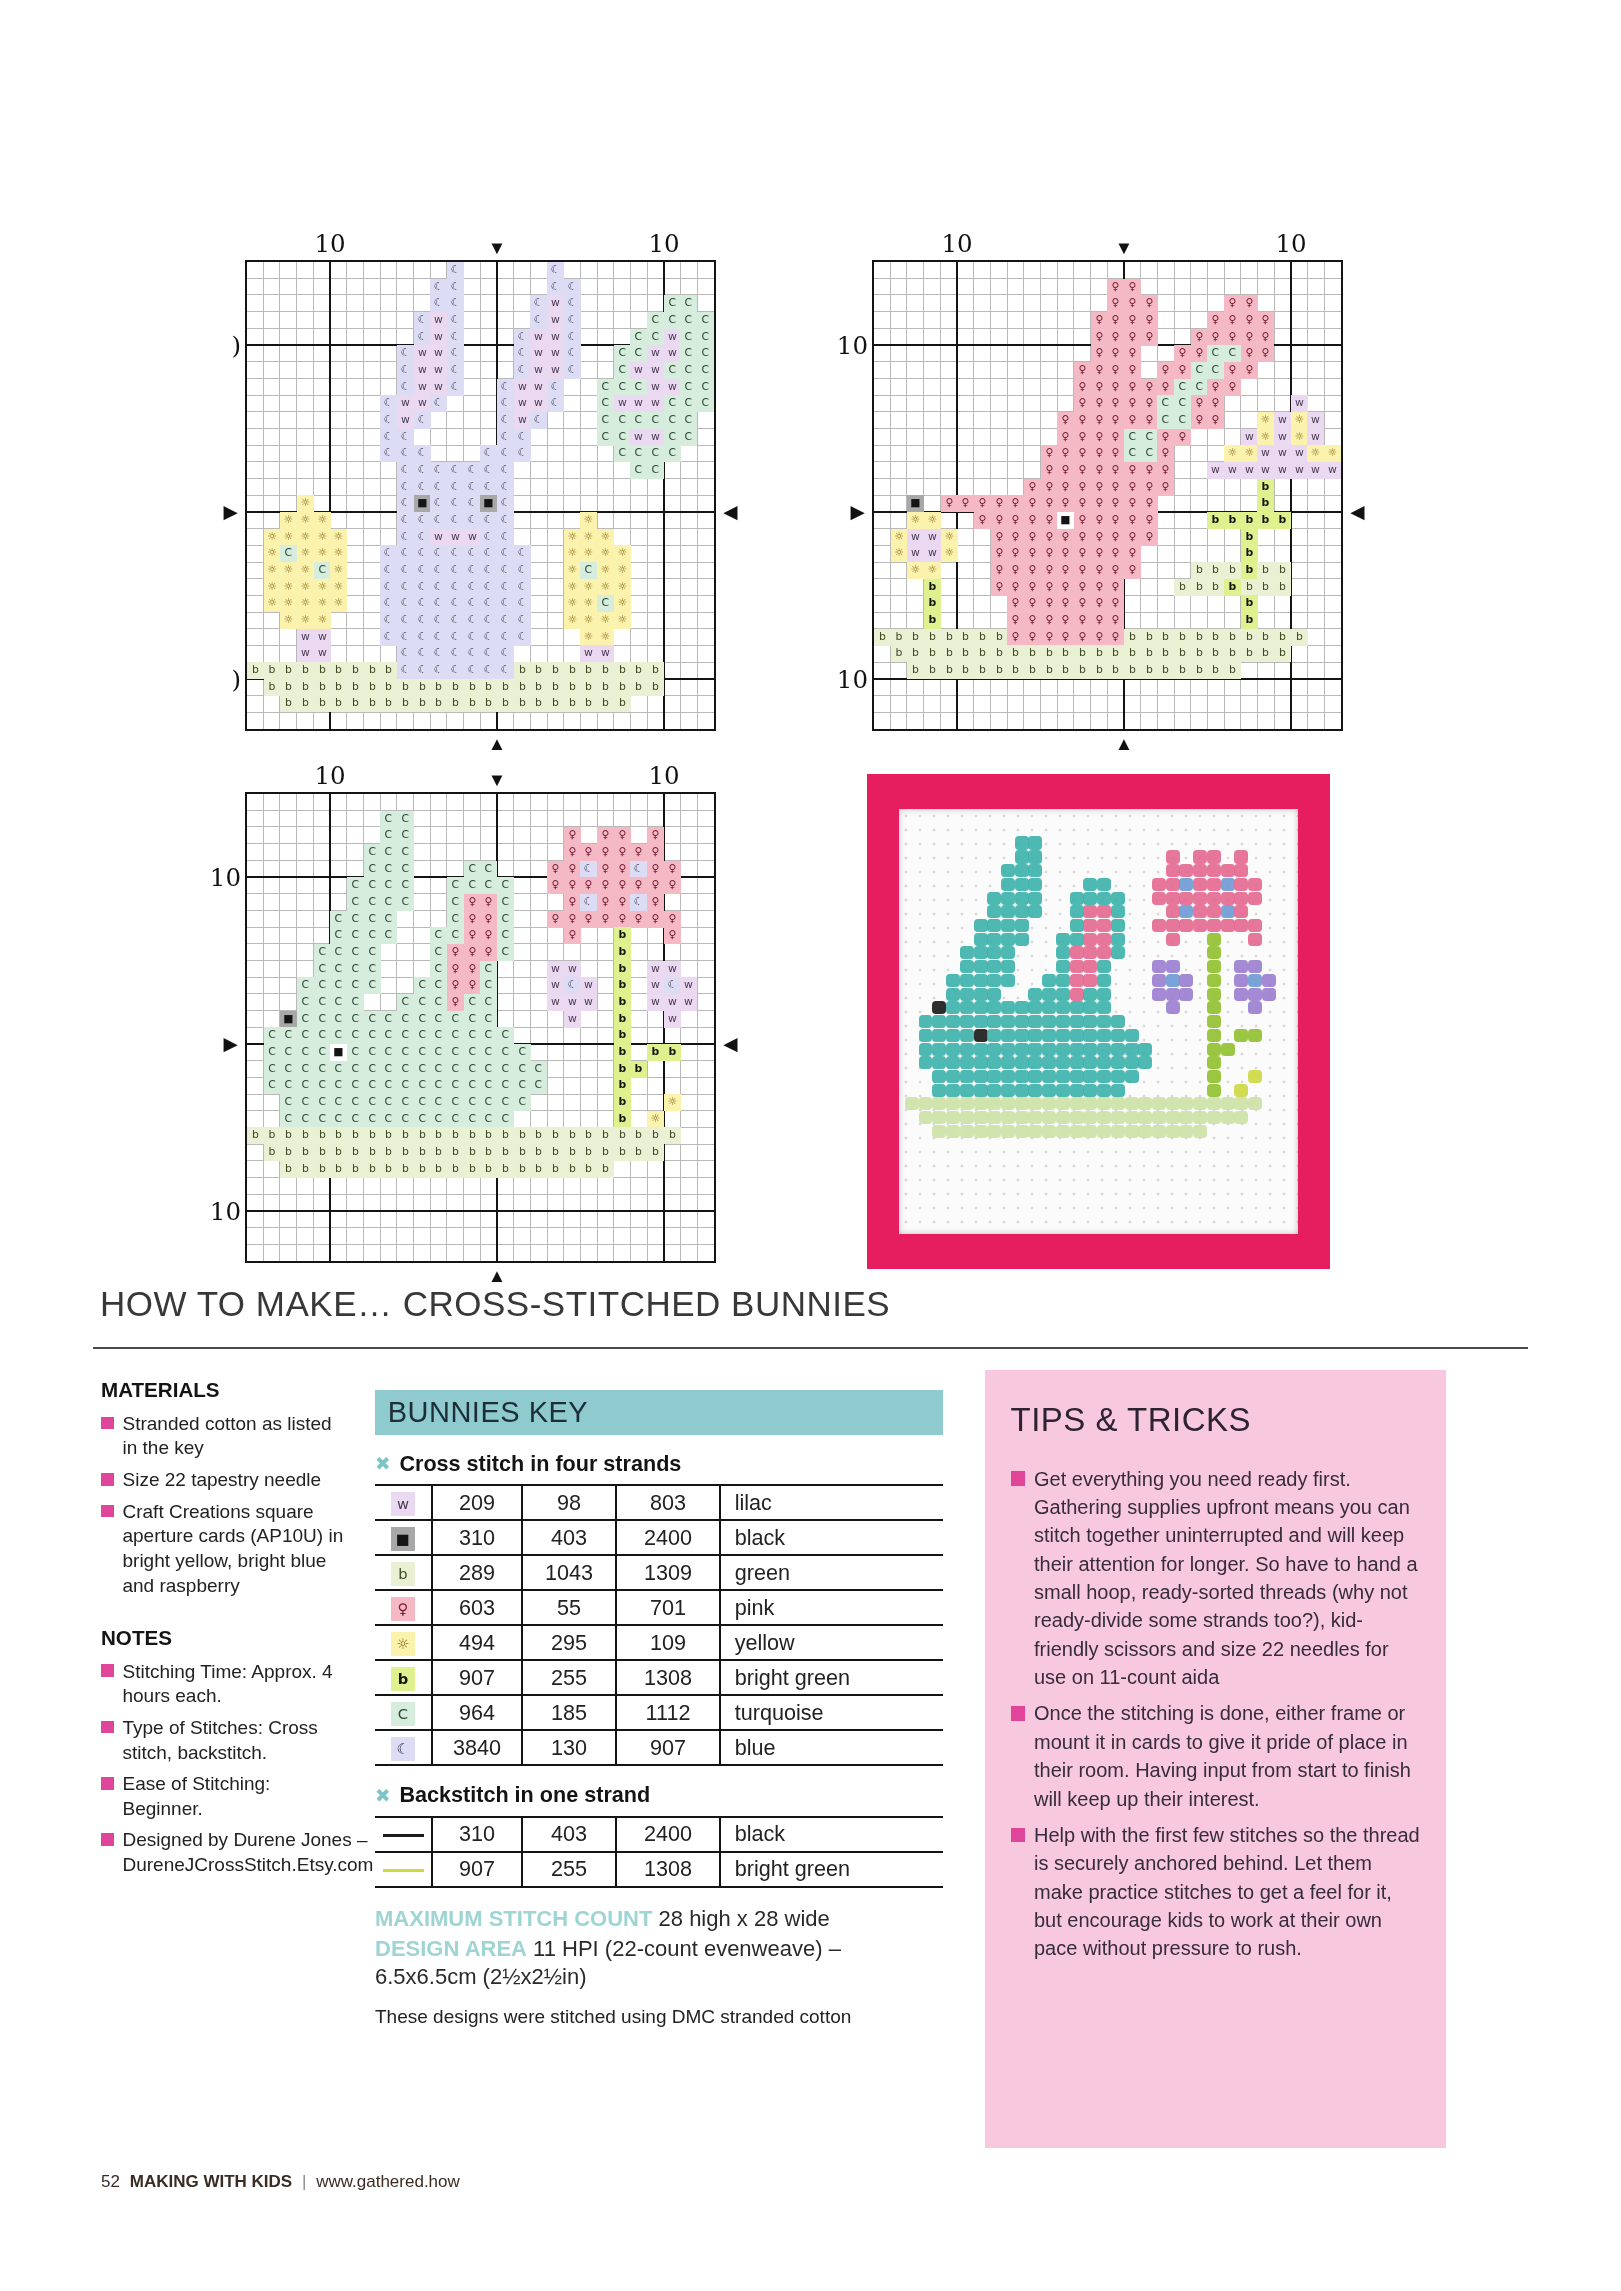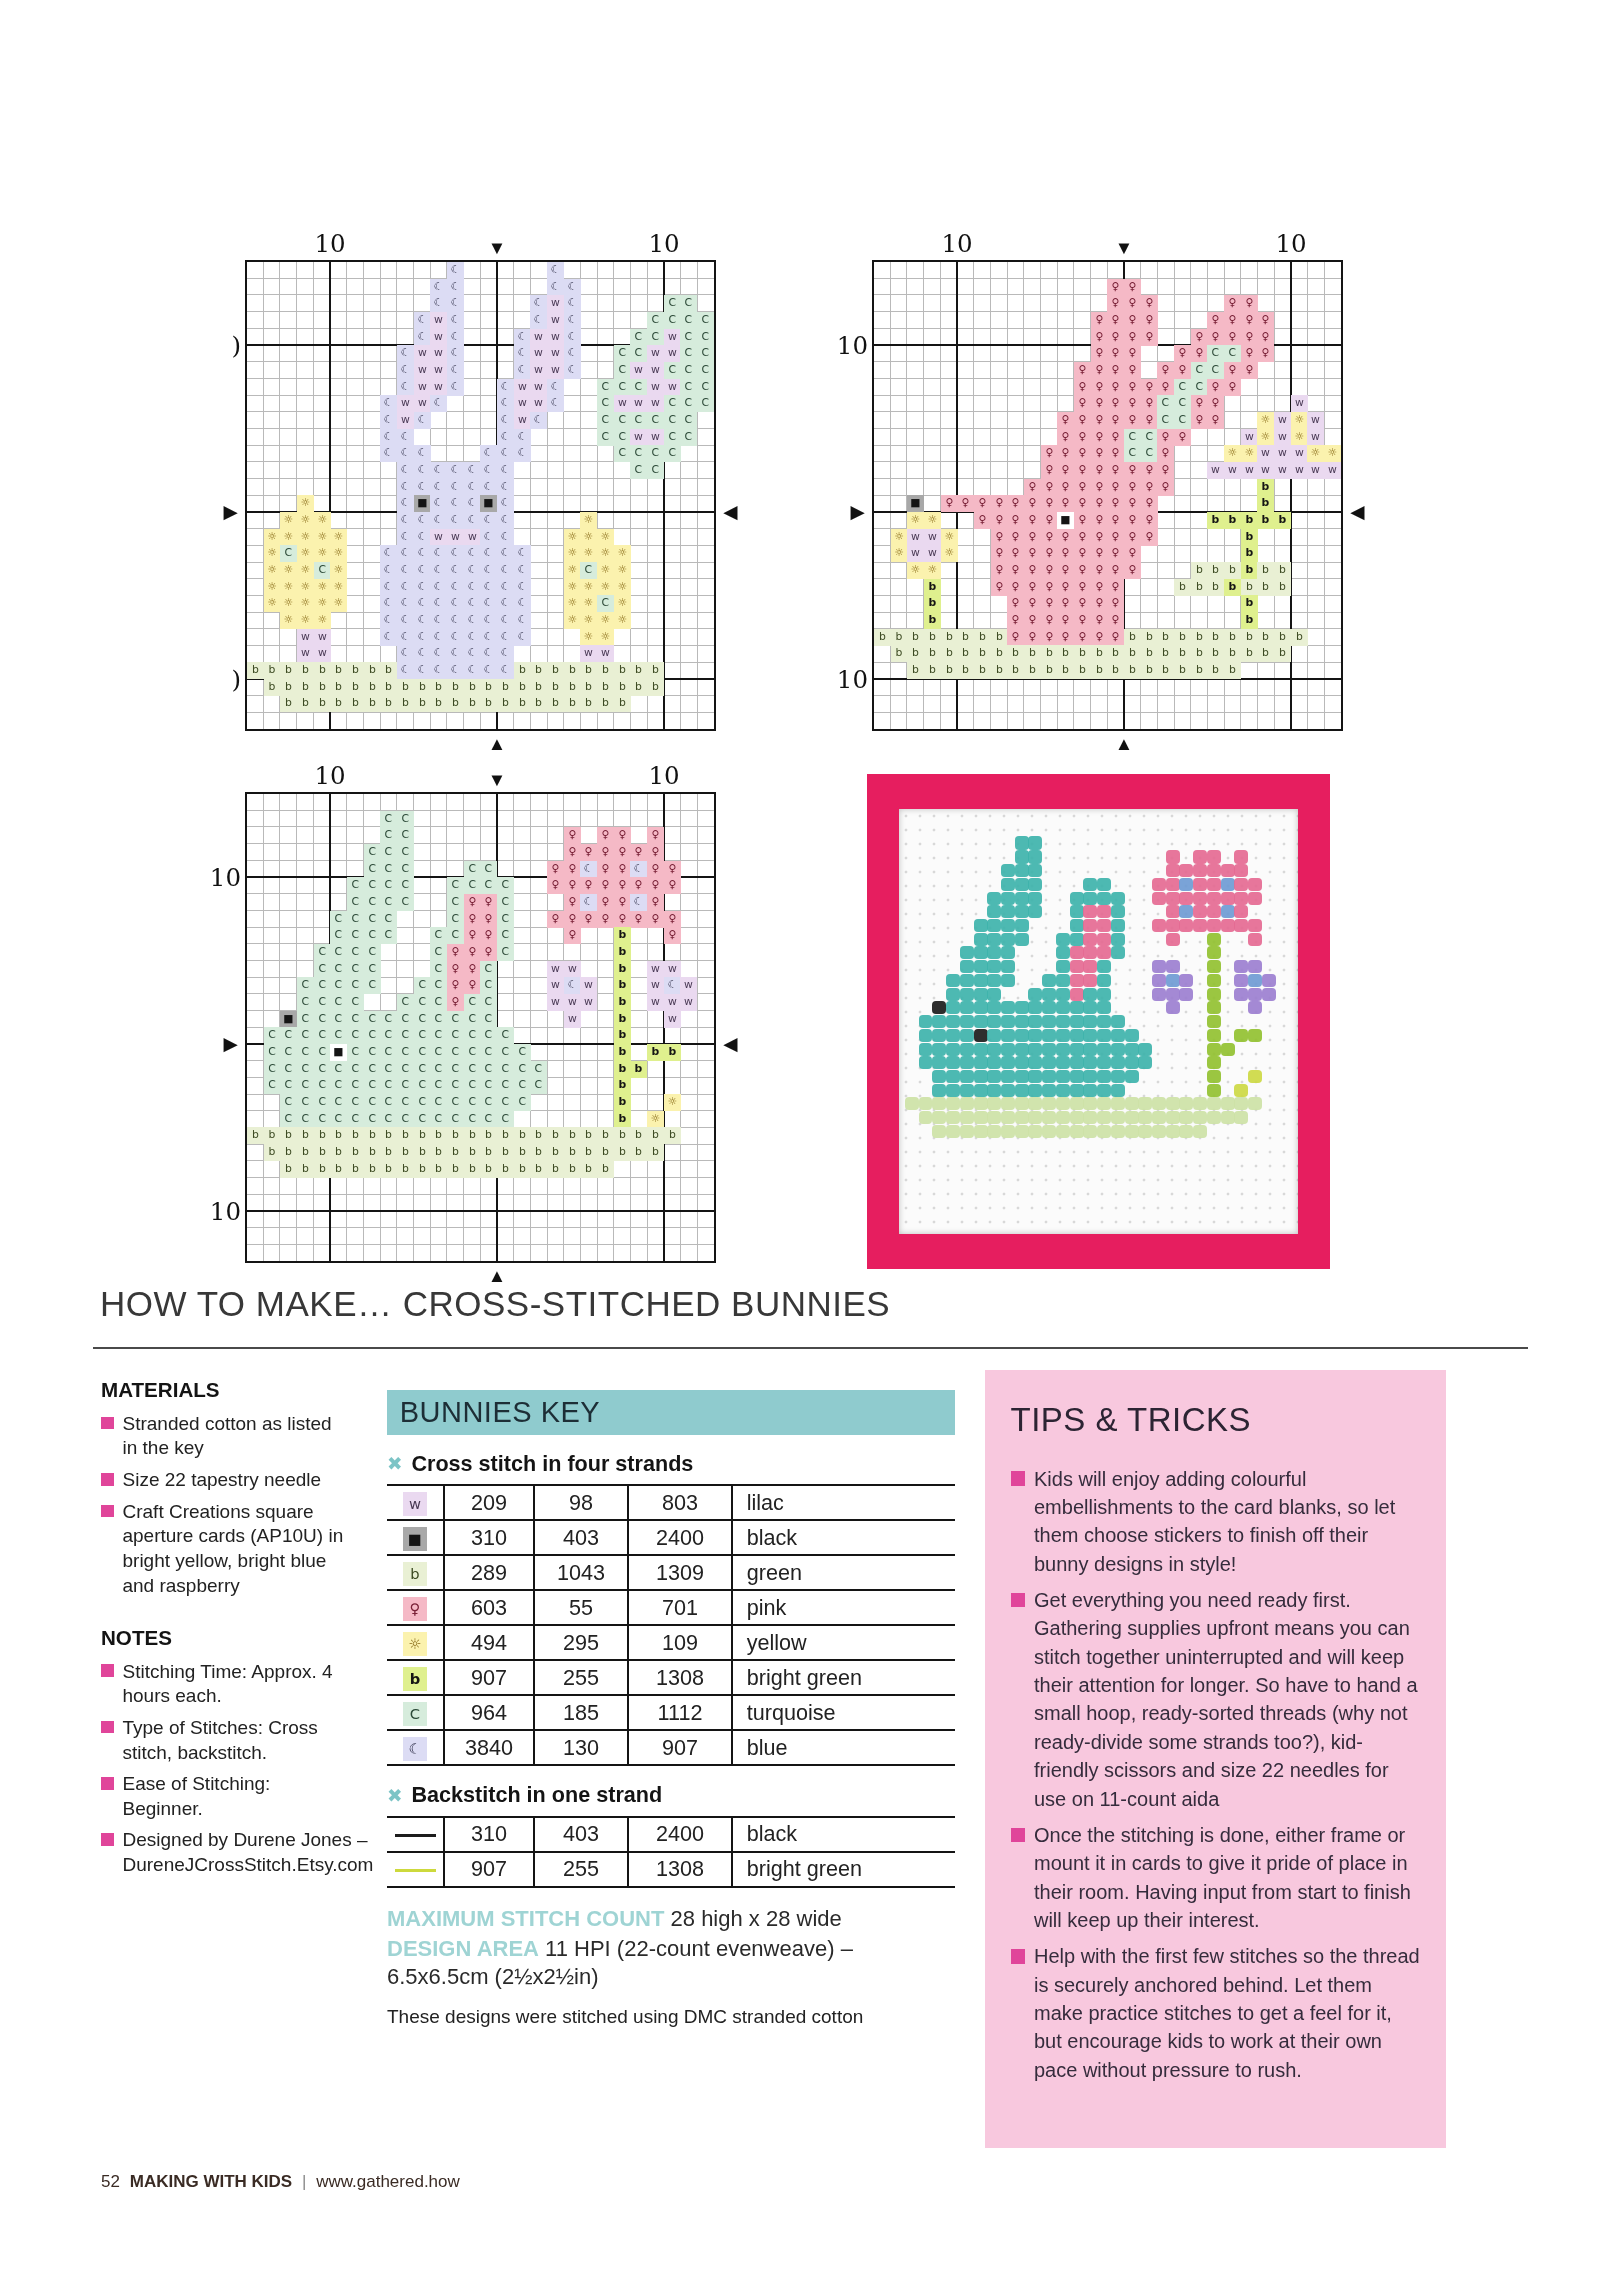--- a/index.html
+++ b/index.html
@@ -46,21 +46,21 @@
   .rule{position:absolute;left:93px;top:1347px;width:1435px;height:2px;background:#4a4a4a}
 
   
   .leftcol{position:absolute;left:101px;top:1378px;width:250px}
   .subhead{font-weight:bold;font-size:20.6px;margin:0 0 9.8px;color:#141414}
   .subhead.notes{margin-top:27.4px}
   .bitem{display:flex;gap:8.8px;margin-bottom:6.9px;font-size:19px;line-height:1.3;color:#222}
   .bullet{flex:0 0 12.7px;width:12.7px;height:12.7px;background:#e0459a;margin-top:4.9px}
 
   
-  .keycol{position:absolute;left:387px;top:1390px;width:568px}
+  .keycol{position:absolute;left:375px;top:1390px;width:568px}
   .keybar{height:45px;background:#8fcbce;color:#1d2e36;font-size:29px;line-height:45px;
           padding-left:12.7px;letter-spacing:0.5px}
   .stitchhead{display:flex;align-items:center;gap:8.8px;font-weight:bold;font-size:21.6px;
               margin:15.7px 0 7.8px;color:#141414}
   .xicon{color:#7cc4c6;font-size:18.6px;font-family:"DejaVu Sans",sans-serif}
   table.key{width:100%;border-collapse:collapse;font-size:21.6px;color:#222;
             border-top:2.9px solid #141414;border-bottom:2.9px solid #141414}
   table.key td,table.key th{border-top:2px solid #141414;height:33px;text-align:center;
                             font-weight:normal;padding:0}
   table.key tr:first-child td,table.key tr:first-child th{border-top:none}
@@ -1654,24 +1654,20 @@
       <span>11 HPI (22-count evenweave) – 6.5x6.5cm (2½x2½in)</span>
     </div>
     <div class="keynote">These designs were stitched using DMC stranded cotton</div>
   </div>
 
   <div class="tipsbox">
     <div class="tipstitle">TIPS &amp; TRICKS</div>
     <div>
         <div class="bitem">
           <span class="bullet"></span>
-          <span>Kids will enjoy adding colourful embellishments to the card blanks, so let them choose stickers to finish off their bunny designs in style!</span>
-        </div>
-        <div class="bitem">
-          <span class="bullet"></span>
           <span>Get everything you need ready first. Gathering supplies upfront means you can stitch together uninterrupted and will keep their attention for longer. So have to hand a small hoop, ready-sorted threads (why not ready-divide some strands too?), kid-friendly scissors and size 22 needles for use on 11-count aida</span>
         </div>
         <div class="bitem">
           <span class="bullet"></span>
           <span>Once the stitching is done, either frame or mount it in cards to give it pride of place in their room. Having input from start to finish will keep up their interest.</span>
         </div>
         <div class="bitem">
           <span class="bullet"></span>
           <span>Help with the first few stitches so the thread is securely anchored behind. Let them make practice stitches to get a feel for it, but encourage kids to work at their own pace without pressure to rush.</span>
         </div>

